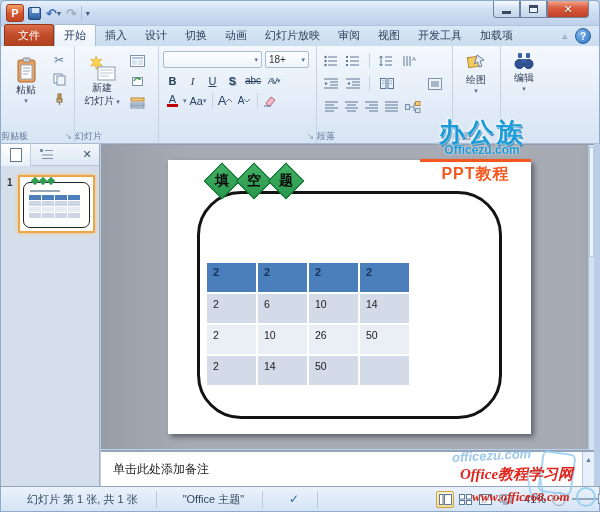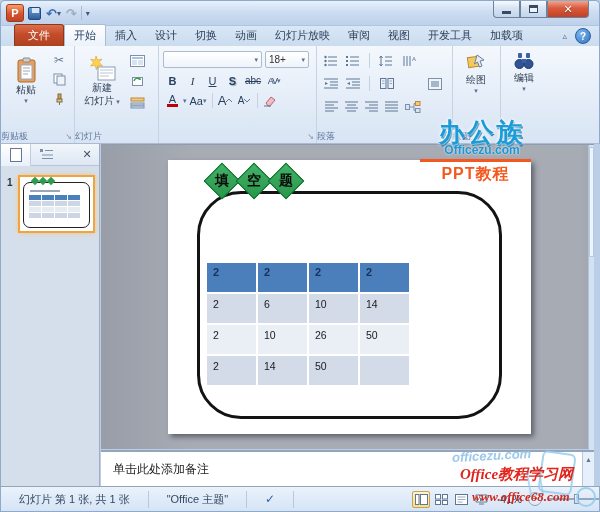--- a/index.html
+++ b/index.html
@@ -19,21 +19,21 @@
 .qat-dd{font-size:8px;color:#44597A;}
 .title-text{position:absolute;left:100px;right:110px;top:6px;text-align:center;font-size:11px;color:#44597C;white-space:nowrap;}
 .win-controls{position:absolute;right:10px;top:0;display:flex;}
 .win-btn{width:27px;height:17px;border:1px solid #6F819B;border-top:none;background:linear-gradient(#F6FAFE,#D6E3F3 45%,#C3D6EB);display:flex;align-items:center;justify-content:center;}
 .win-btn.min{border-radius:0 0 0 4px;}
 .min-glyph{width:9px;height:3px;background:#3A4A62;margin-top:6px;}
 .restore-glyph{width:9px;height:8px;border:1px solid #3A4A62;border-top:3px solid #3A4A62;background:#EAF2FB;}
 .win-btn.close{width:42px;background:linear-gradient(#F0A58C,#DA5A3C 45%,#BF4227);border-radius:0 0 4px 0;color:#fff;font-weight:bold;font-size:11px;text-shadow:0 1px 1px #7E2912;}
 
 
-.tabstrip{position:absolute;left:0;top:26px;width:600px;height:20px;background:linear-gradient(#D9E7F6,#CADCEF);border-left:1px solid #8EA9C9;border-right:1px solid #8EA9C9;display:flex;align-items:flex-end;padding-left:13px;}
+.tabstrip{position:absolute;left:0;top:26px;width:600px;height:20px;background:linear-gradient(#D9E7F6,#CADCEF);border-left:1px solid #8EA9C9;border-right:1px solid #8EA9C9;display:flex;align-items:flex-end;padding-left:3px;}
 .tab{padding:3px 9px 3px;font-size:11px;color:#2B3F58;white-space:nowrap;}
 .tab.file{background:linear-gradient(#DC6F4C,#C34C2A 45%,#AE4121);color:#fff;border:1px solid #8F371B;border-bottom:none;border-radius:3px 3px 0 0;padding:3px 13px;}
 .tab.active{background:linear-gradient(#FDFEFF,#ECF2FB);border:1px solid #A8BCD4;border-bottom:none;border-radius:2px 2px 0 0;color:#1F3A5F;}
 .tabstrip-right{margin-left:auto;display:flex;align-items:center;gap:8px;padding:0 8px 2px 0;}
 .collapse-btn{font-size:9px;color:#5A7194;}
 .help-btn{width:16px;height:16px;border-radius:50%;background:radial-gradient(circle at 35% 30%,#7FB6EC,#2F74C0);border:1px solid #265F9E;color:#fff;font-weight:bold;font-size:10px;display:flex;align-items:center;justify-content:center;}
 
 
 .ribbon{position:absolute;left:0;top:46px;width:600px;height:98px;background:linear-gradient(#F4F8FD,#E4EDF8 55%,#D8E4F4);border-left:1px solid #8EA9C9;border-right:1px solid #8EA9C9;border-bottom:1px solid #A9BBD1;display:flex;}
 .rgroup{position:relative;height:97px;border-right:1px solid #C6D3E5;padding:2px 1px 14px 2px;}
@@ -90,21 +90,21 @@
 .v-thumb{position:absolute;left:0;top:2px;width:5px;height:110px;background:#EDF4FC;border:1px solid #B6CBE2;}
 
 
 .notes{position:absolute;left:101px;top:306px;width:493px;height:36px;background:#fff;border-top:2px solid #93A5BB;text-decoration:underline;}
 .notes-text{position:absolute;left:12px;top:9px;font-size:12px;color:#222;}
 .notes-scroll{position:absolute;right:0;top:0;width:12px;height:34px;background:#E7F0FA;border-left:1px solid #B6C9DE;text-align:center;}
 .notes-scroll span{font-size:7px;color:#5E7795;line-height:12px;}
 
 
 .statusbar{position:absolute;left:0;top:486px;width:600px;height:26px;background:linear-gradient(#EAF2FB,#D5E4F5);border-top:1px solid #93A5BB;border-left:1px solid #8EA9C9;border-right:1px solid #8EA9C9;border-bottom:1px solid #8EA9C9;display:flex;align-items:center;font-size:11px;color:#33475F;}
-.sb-cell{padding:0 18px;border-right:1px solid #B7C9DE;height:17px;display:flex;align-items:center;white-space:nowrap;}
+.sb-cell{padding:0 18px;border-right:1px solid #B7C9DE;height:17px;display:flex;align-items:center;white-space:nowrap;margin-left:8px;}
 .sb-check{color:#2E5FA3;font-weight:bold;font-size:12px;}
 .sb-views{margin-left:118px;display:flex;gap:2px;align-items:center;}
 .vb{width:18px;height:17px;display:flex;align-items:center;justify-content:center;border-radius:2px;}
 .vb.active{background:linear-gradient(#FDF3D0,#F6DD92);border:1px solid #C9A34A;}
 .sb-zoom{margin-left:10px;display:flex;align-items:center;gap:6px;}
 .zoom-out-btn{width:14px;height:14px;border-radius:50%;border:1px solid #8DA2BC;background:linear-gradient(#fff,#DCE8F5);display:flex;align-items:center;justify-content:center;font-size:10px;color:#44597A;line-height:1;}
 .zoom-track{width:62px;height:2px;background:#93A8C2;position:relative;}
 .zoom-thumb{position:absolute;left:26px;top:-4px;width:5px;height:10px;background:linear-gradient(#F7FAFD,#C8D9EC);border:1px solid #7E95B2;}
 .fit-btn{width:15px;height:14px;border:1px solid #8DA2BC;background:linear-gradient(#fff,#DCE8F5);display:flex;align-items:center;justify-content:center;margin-right:4px;}
 .fit-btn i{display:block;width:7px;height:6px;border:1px solid #44597A;}

